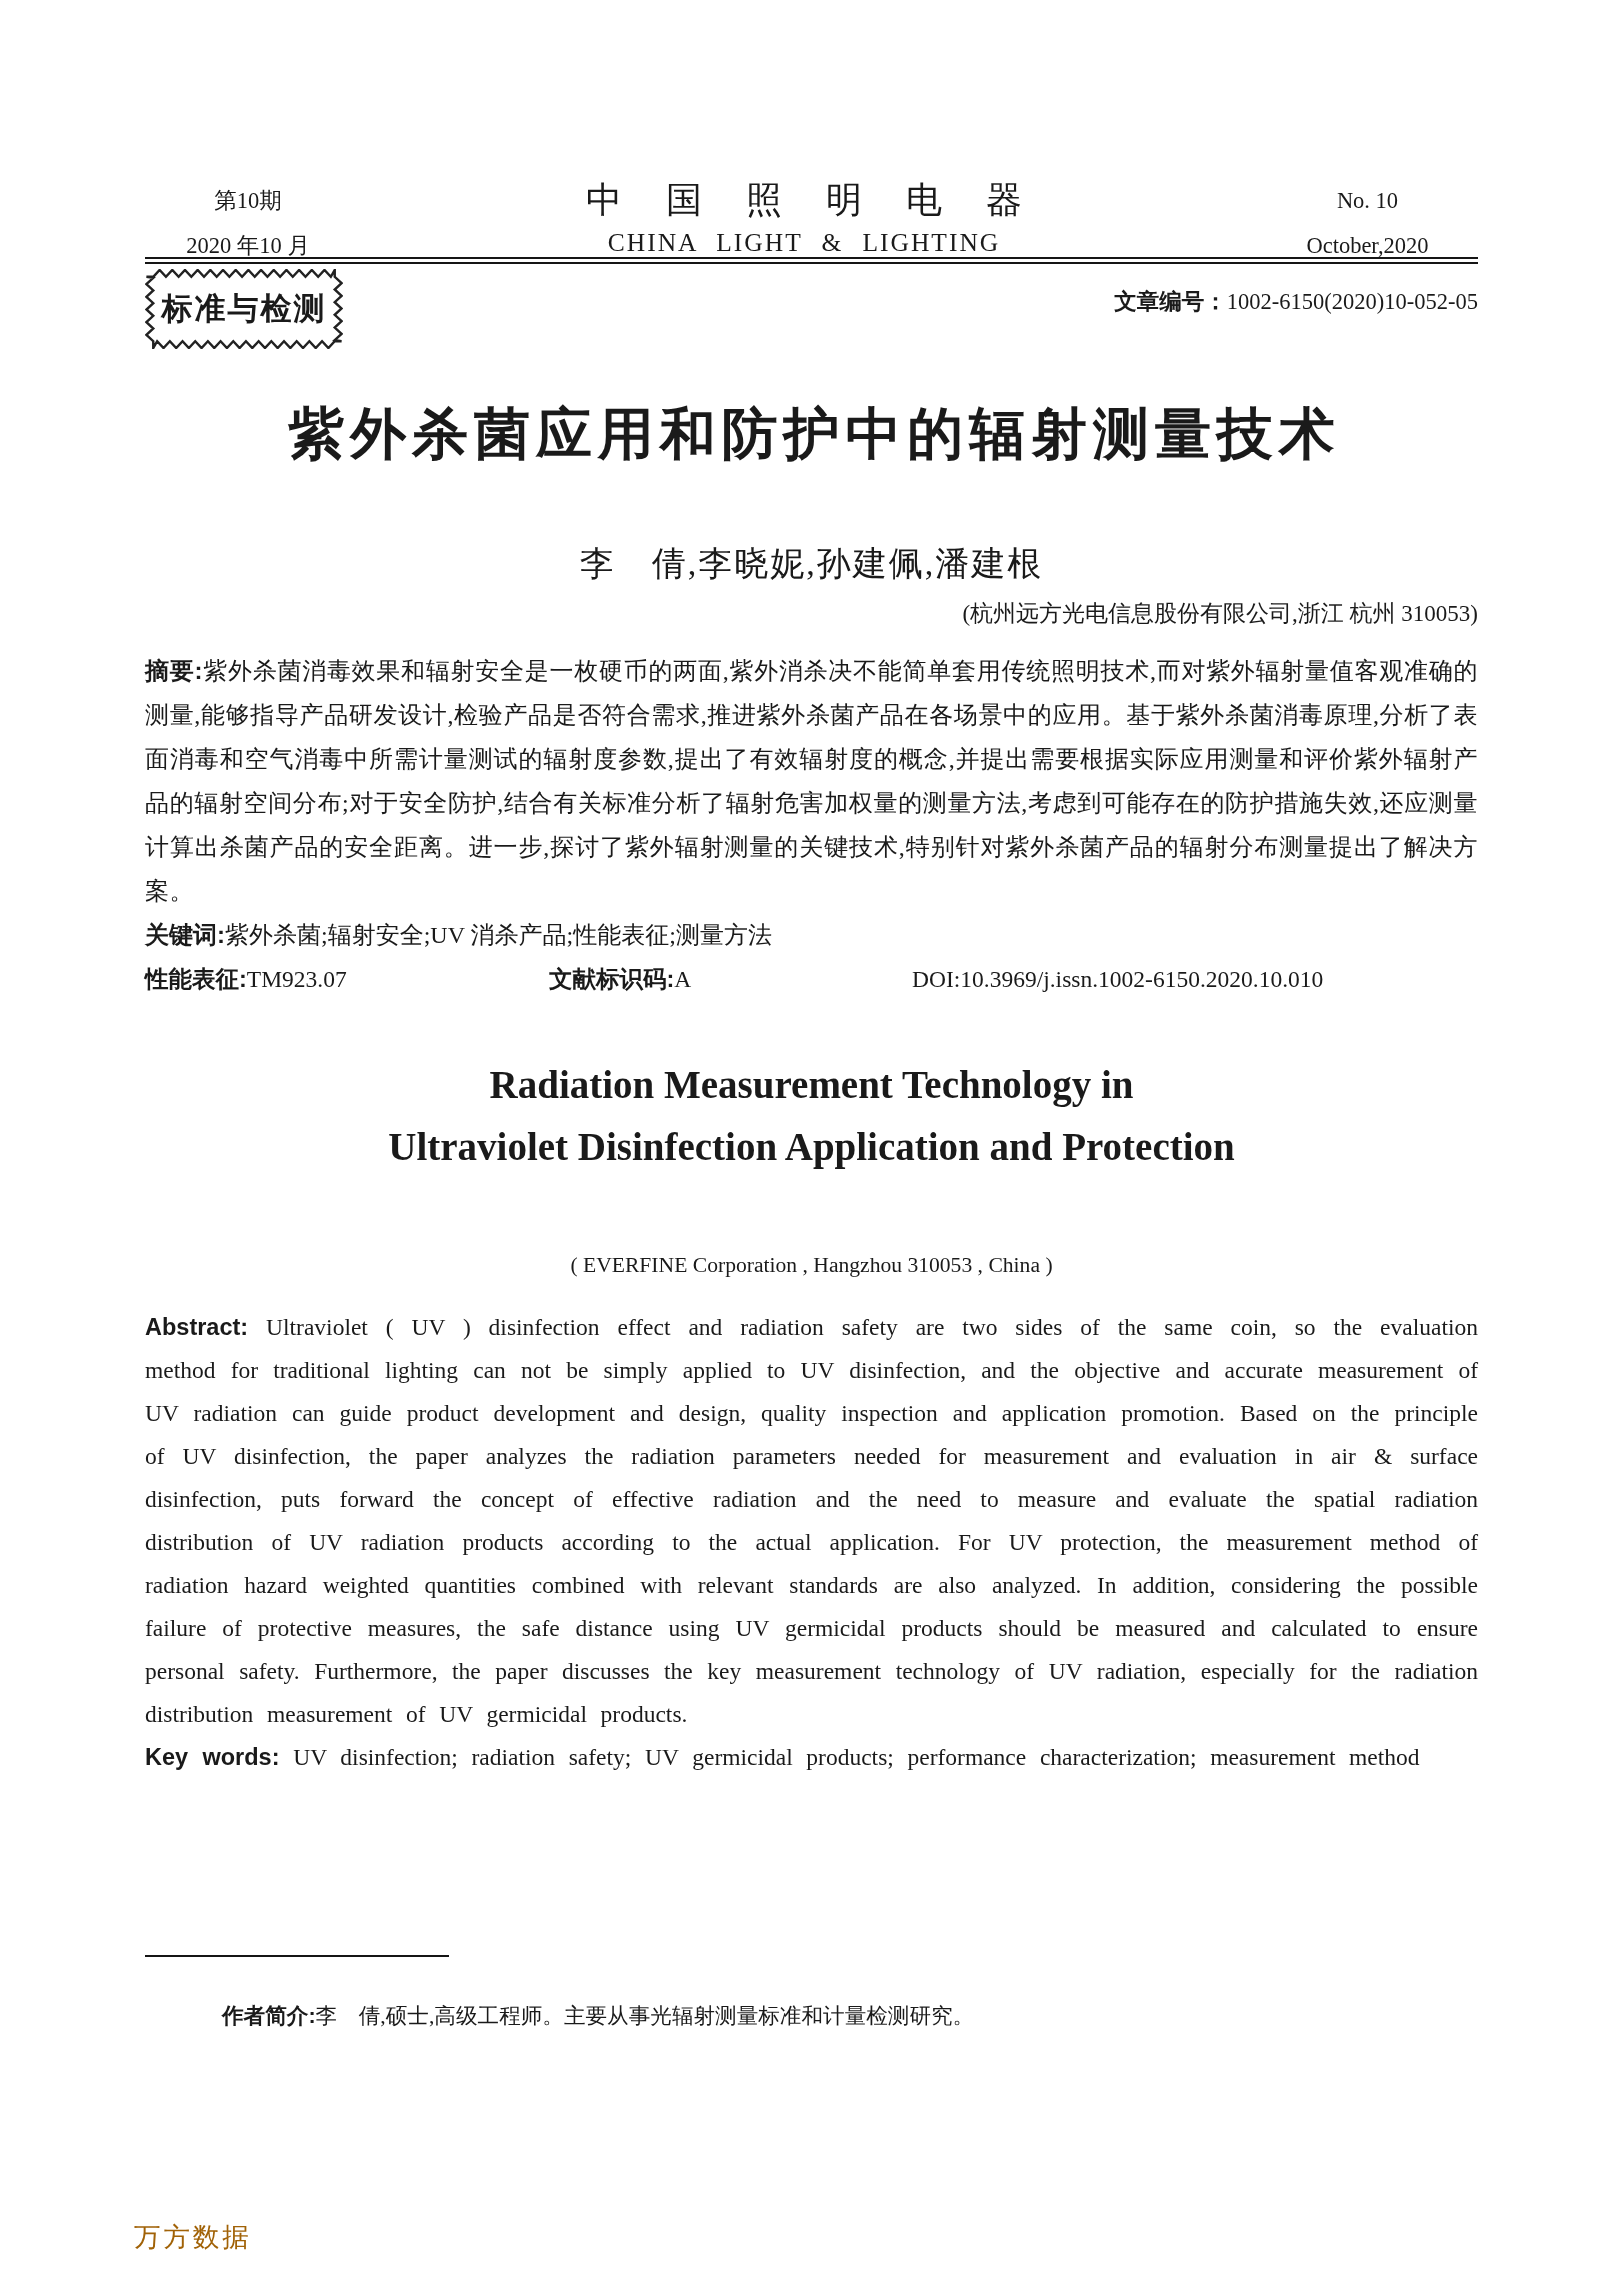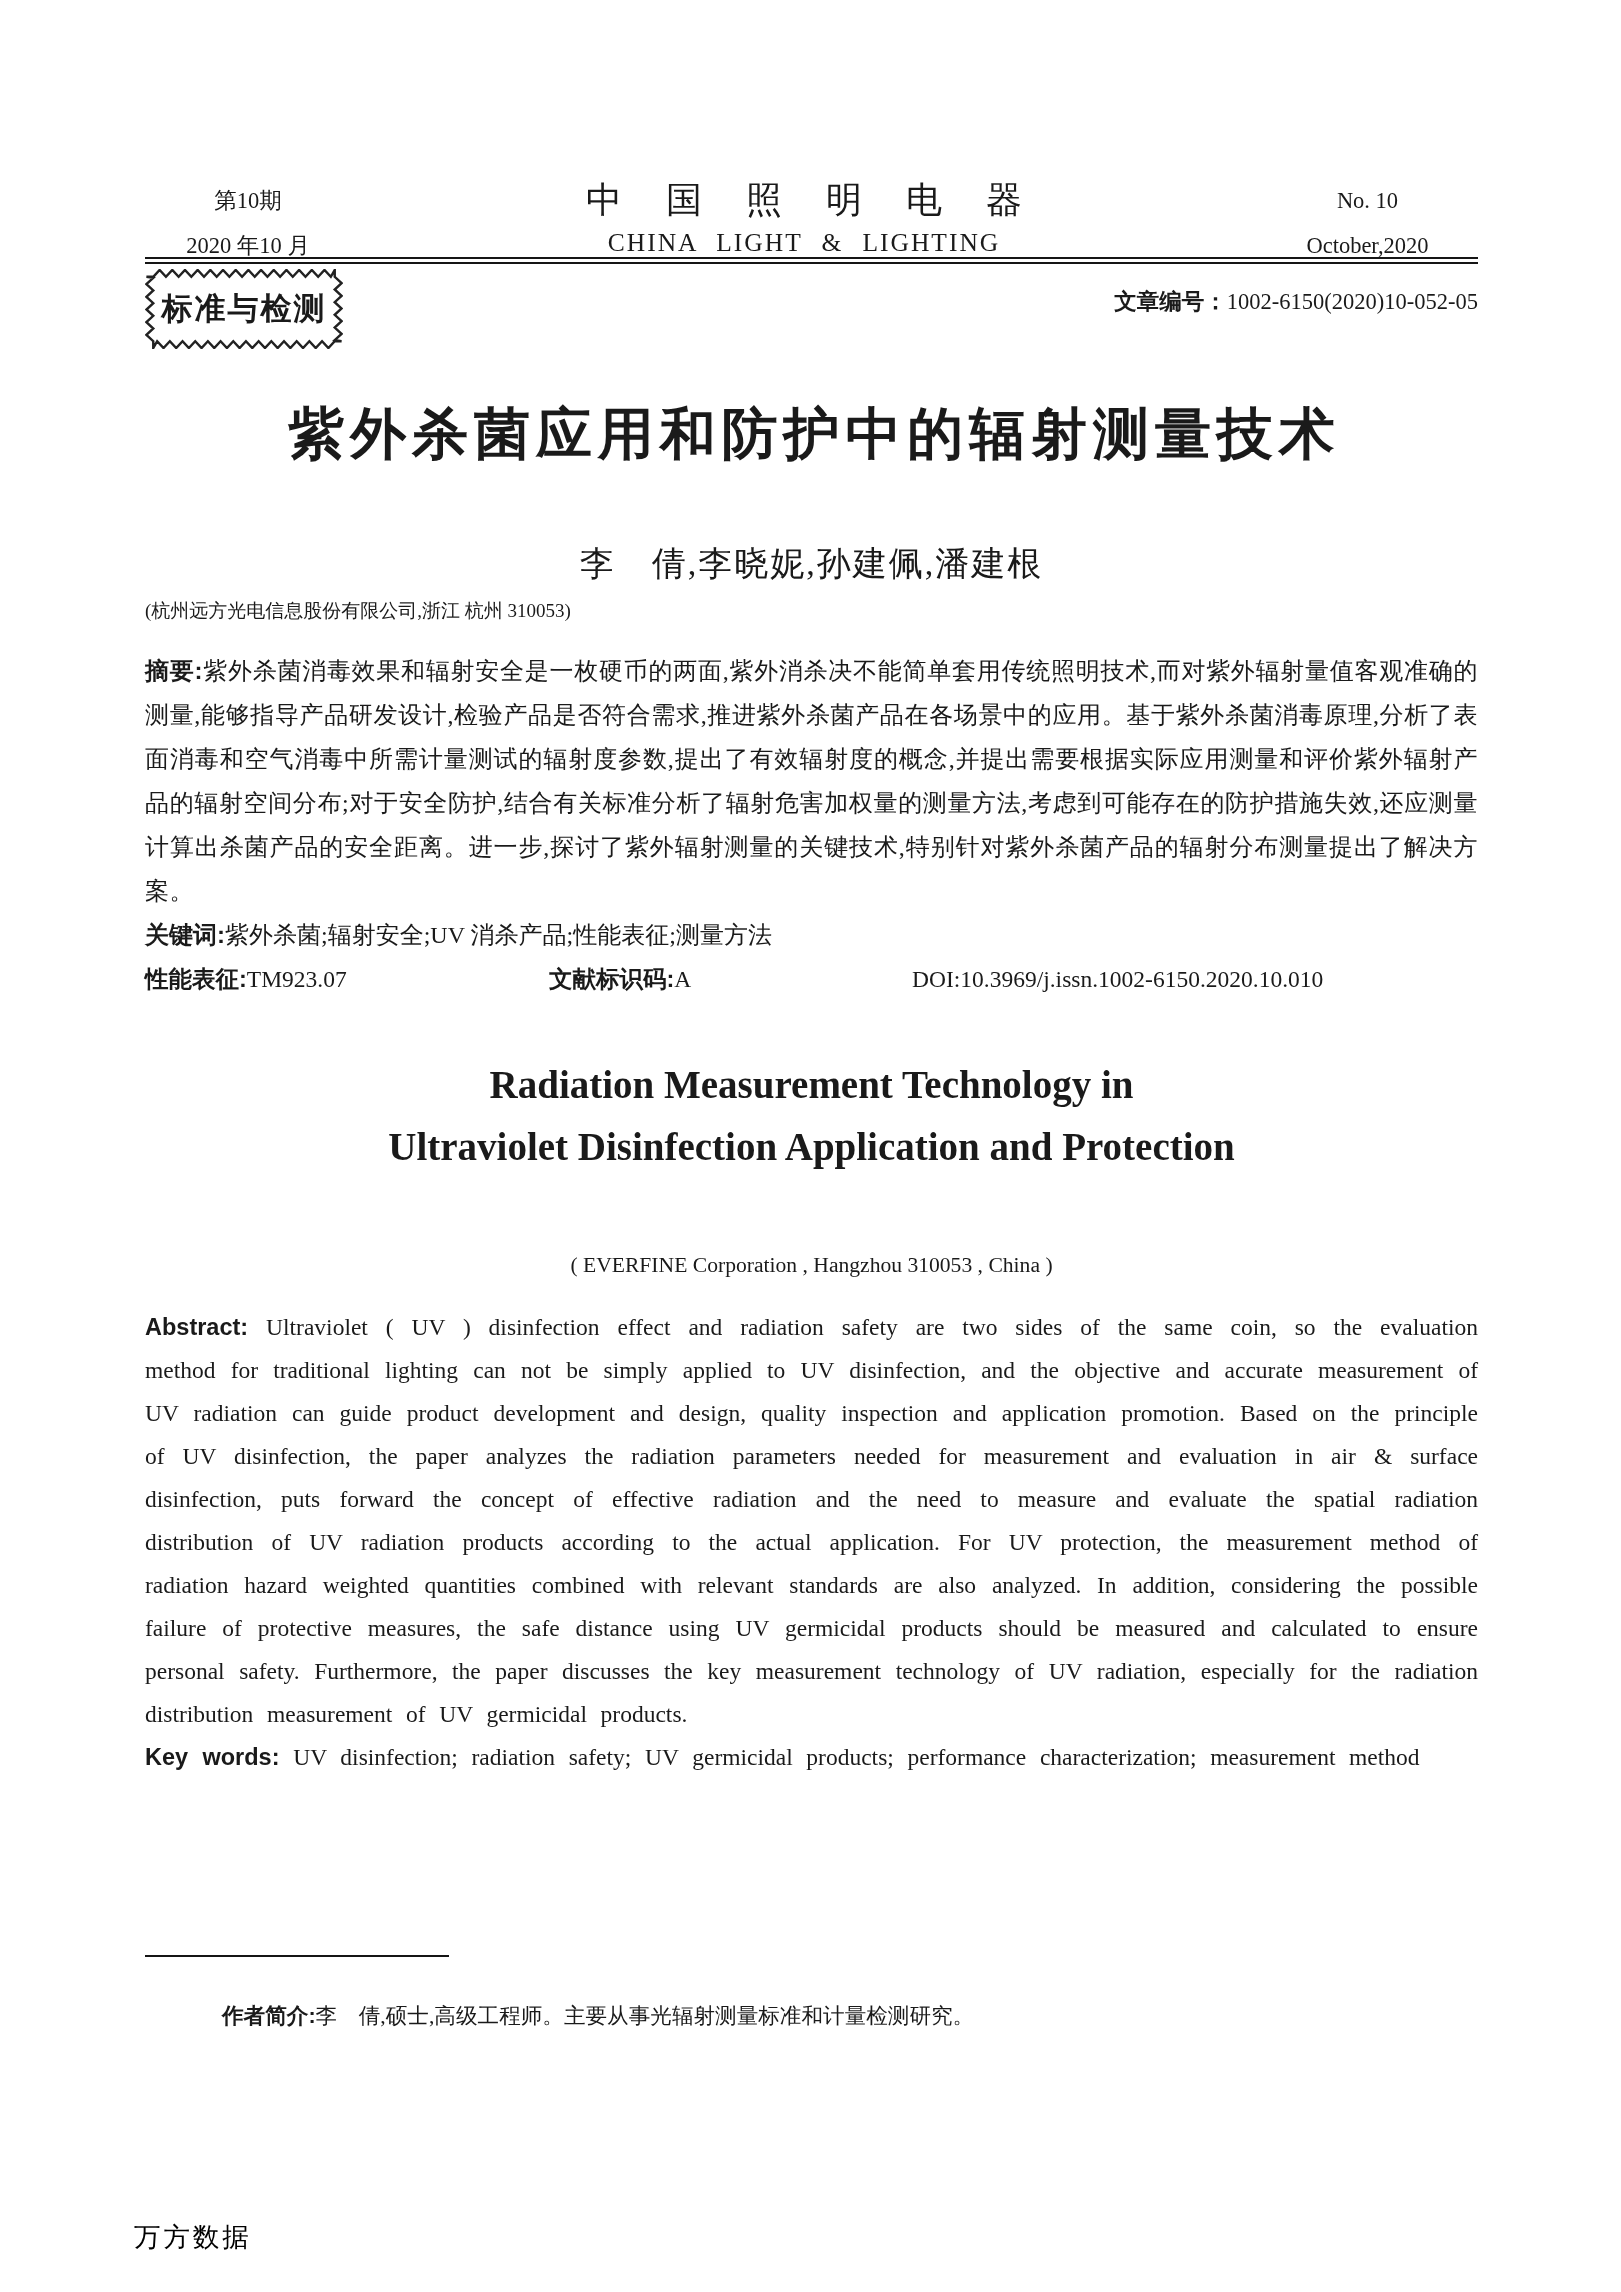--- a/index.html
+++ b/index.html
@@ -46,21 +46,21 @@
 
   .label-hei{font-family:"Liberation Sans","DejaVu Sans",sans-serif;font-weight:bold;}
 
   
   .title-cn{
     top:397px;margin:0;text-align:center;
     font-family:"Liberation Sans","DejaVu Sans",sans-serif;
     font-weight:800;font-size:56px;letter-spacing:5.9px;text-indent:5.9px;
   }
   .authors-cn{top:541px;text-align:center;font-size:34px;letter-spacing:2px;}
-  .affil-cn{top:598px;text-align:left;font-size:19px;}
+  .affil-cn{top:598px;text-align:right;font-size:23px;}
 
   
   .cn-block{top:649px;}
   .cn-block p{margin:0;}
   .abstract-cn{font-size:24px;line-height:44px;text-align:justify;letter-spacing:0.5px;}
   .keywords-cn{font-size:24px;line-height:44px;}
   .meta-row{display:flex;font-size:23.5px;line-height:44px;}
   .meta-c1{width:404px;}
   .meta-c2{width:363px;}
   .meta-c3{flex:1;}
@@ -81,21 +81,21 @@
     text-align:justify;word-spacing:7.8px;
   }
   .keywords-en{text-align:left;}
 
   
   .foot-rule{top:1955px;left:145px;width:304px;border-top:2.9px solid #151515;}
   .bio{top:1980px;margin:16px;padding-left:61px;font-size:21.6px;line-height:39px;}
 
   .watermark{
     top:2219px;left:134px;
-    font-size:26.5px;letter-spacing:2.9px;color:#000000;
+    font-size:26.5px;letter-spacing:2.9px;color:#a16207;
   }
 </style>
 </head>
 <body>
 
 <div class="page">
 
   <header class="abs col jheader">
     <div class="jh-left">
       <div>第10期</div>

